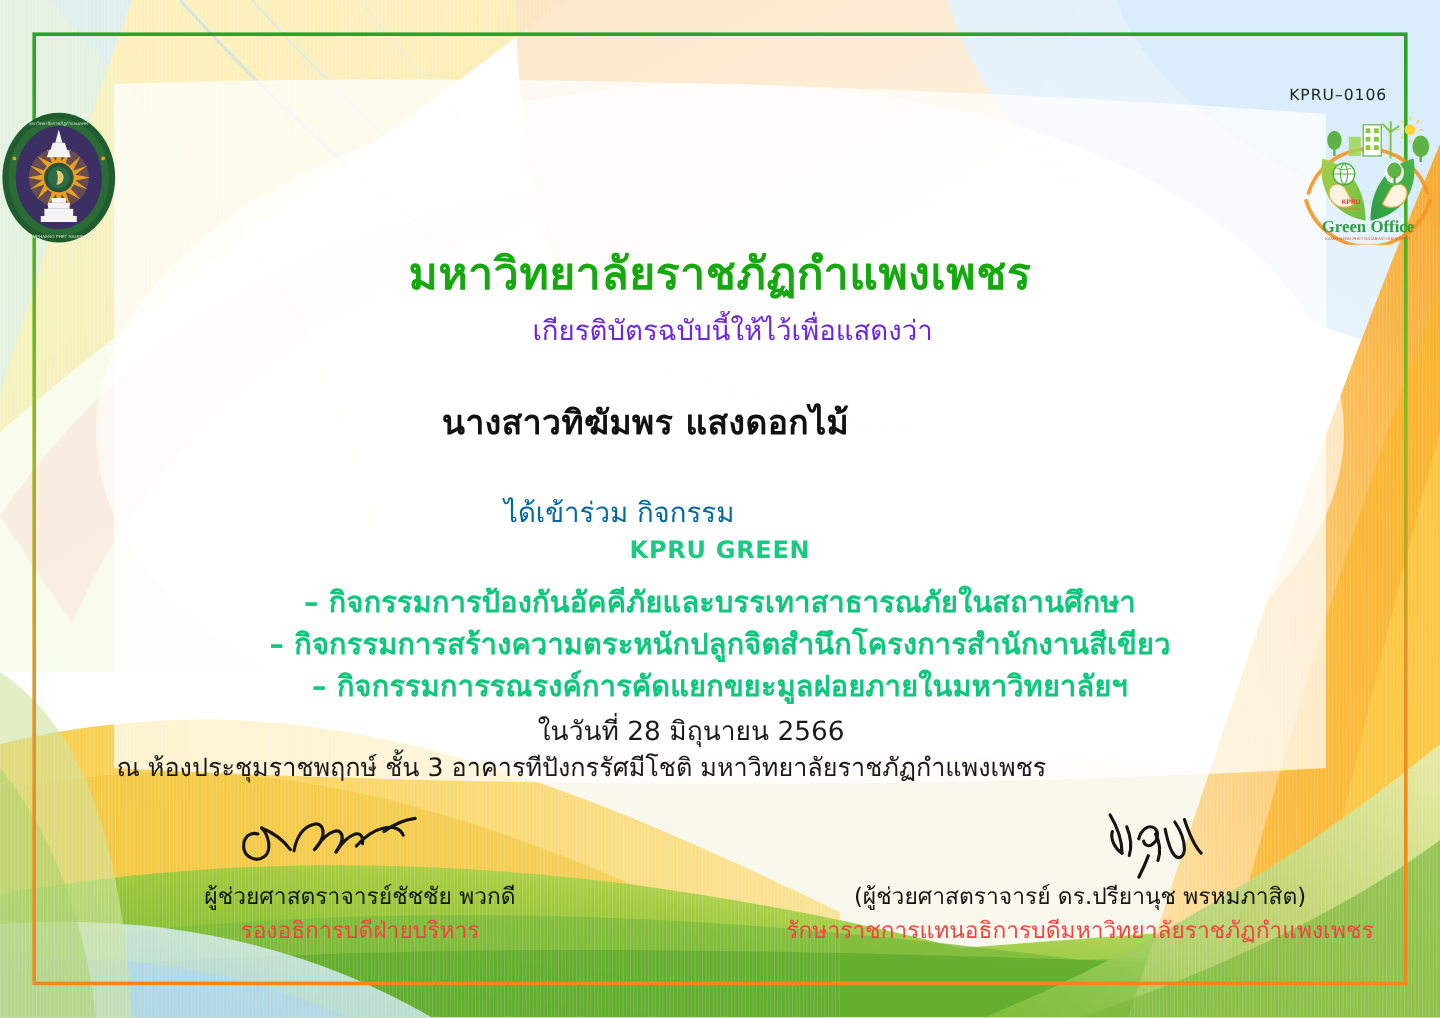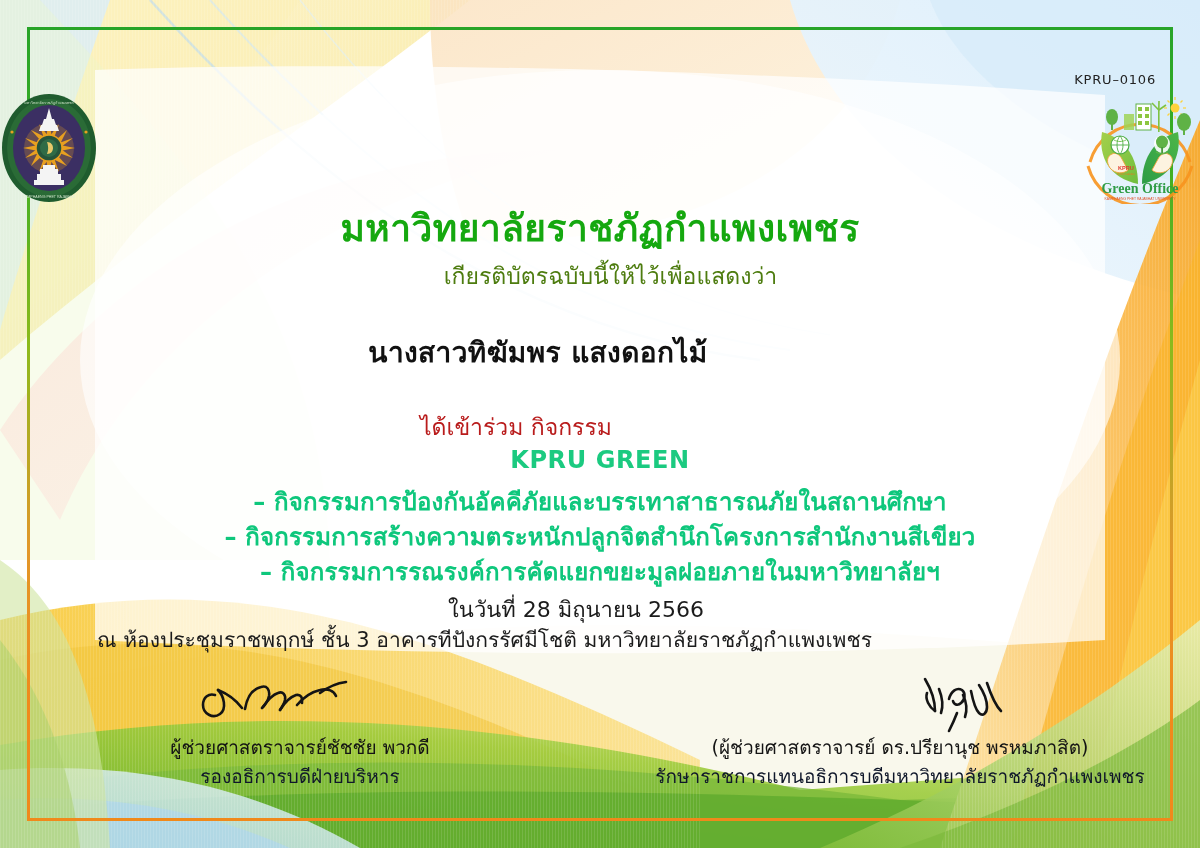--- a/index.html
+++ b/index.html
@@ -100,21 +100,21 @@
   .org-title {
     font-size: 37px;
     font-weight: bold;
     color: #15a80f;
     line-height: 1.25;
     letter-spacing: 0.5px;
   }
   .subtitle {
     margin-top: 10px;
     font-size: 23px;
-    color: #4d7c0f;
+    color: #6d28d9;
     line-height: 1.3;
     padding-left: 21px;
   }
 
   .recipient {
     position: absolute;
     top: 330px;
     left: 0;
     width: 1076px;
     text-align: center;
@@ -124,30 +124,30 @@
     letter-spacing: 0.4px;
   }
 
   .joined {
     position: absolute;
     top: 409px;
     left: 0;
     width: 1032px;
     text-align: center;
     font-size: 23px;
-    color: #b91c1c;
+    color: #0369a1;
   }
 
   .program-name {
     position: absolute;
     top: 446px;
     left: 0;
     width: 1200px;
     text-align: center;
-    font-size: 24px;
+    font-size: 20px;
     font-weight: 600;
     color: #1bca80;
     letter-spacing: 0.6px;
   }
 
   .activities {
     position: absolute;
     top: 485px;
     left: 0;
     width: 1200px;
@@ -201,21 +201,21 @@
     justify-content: center;
   }
   .sig-mark svg { display: block; }
   .sig-name {
     font-size: 19px;
     color: #141414;
     line-height: 1.55;
   }
   .sig-role {
     font-size: 19px;
-    color: #0f172a;
+    color: #ef4444;
     line-height: 1.55;
   }
   .sig-col.left .sig-mark { transform: translateX(-20px); }
   .sig-col.right .sig-mark { transform: translateX(80px); }
 </style>
 </head>
 <body>
 
 <div class="certificate">
 

